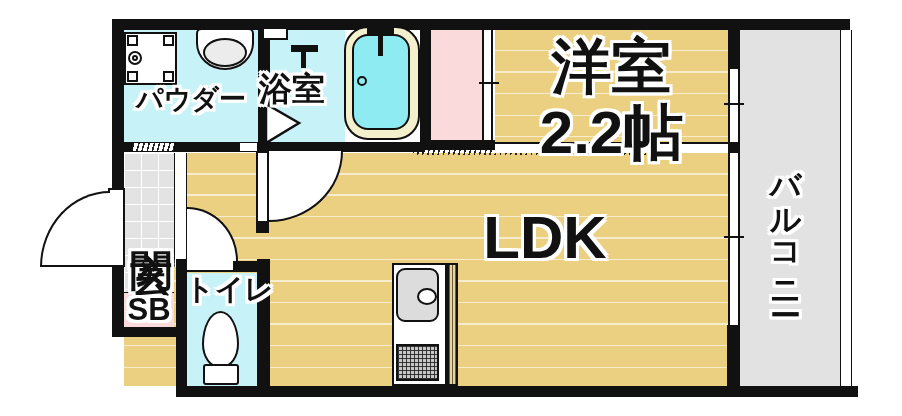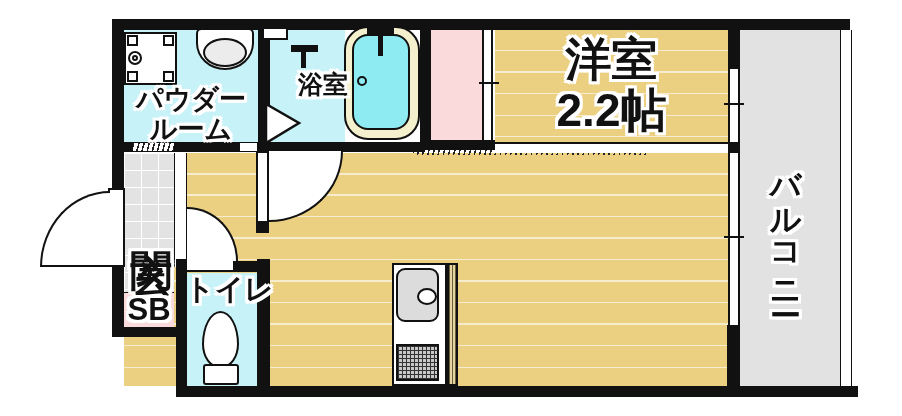--- a/index.html
+++ b/index.html
@@ -121,27 +121,27 @@
   <div style="left:447px;top:263px;width:11px;height:123px;border:2px solid #111;background:repeating-linear-gradient(90deg,#6b5f3e 0 1px,transparent 1px 3px),#e7d5a1;"></div>
   <div style="left:396px;top:268px;width:43px;height:54px;background:var(--fixture-gray,#dcdcdc);border:2px solid #111;border-radius:9px;"></div>
   <div style="left:417px;top:288px;width:20px;height:17px;background:#fff;border:2px solid #111;border-radius:50%;"></div>
   <div style="left:396px;top:344px;width:43px;height:37px;border:2px solid #111;background:repeating-linear-gradient(0deg,#333 0 1px,transparent 1px 4px),repeating-linear-gradient(90deg,#333 0 1px,transparent 1px 4px),#c8c8c8;"></div>
 
   <div style="left:202px;top:311px;width:37px;height:57px;background:#fff;border:2px solid #111;border-radius:50% 50% 46% 46% / 58% 58% 42% 42%;"></div>
   <div style="left:203px;top:364px;width:36px;height:21px;background:#fff;border:2px solid #111;border-radius:3px;"></div>
 
   <div class="label" style="left:124px;top:85px;width:134px;font-size:27px;">
     <span style="position:static;display:block;">パウダー</span>
-    <span style="position:static;display:block;">ルーム</span>
   </div>
-  <div class="label" style="left:283px;top:71px;width:80px;font-size:25px;">浴室</div>
-  <div class="label" style="left:495px;top:34px;width:233px;font-size:46px;">
+  <div class="label" style="left:252px;top:71px;width:80px;font-size:33px;">浴室</div>
+  <div class="label" style="left:495px;top:34px;width:233px;font-size:60px;">
     <span style="position:static;display:block;">洋室</span>
     <span style="position:static;display:block;">2.2帖</span>
   </div>
   <div class="label vtext" style="left:768px;top:130px;height:190px;font-size:31px;letter-spacing:2px;">バルコニー</div>
   <div class="label vtext" style="left:128px;top:168px;height:100px;font-size:42px;">玄関</div>
   <div class="label" style="left:185px;top:274px;width:74px;font-size:29px;">トイレ</div>
   <div class="label" style="left:124px;top:293px;width:50px;font-size:31px;">SB</div>
   <div class="label" style="left:420px;top:208px;width:250px;">
+    <span style="position:static;display:block;font-size:60px;line-height:1.0;">LDK</span>
   </div>
 
 </div>
 
 </body></html>

